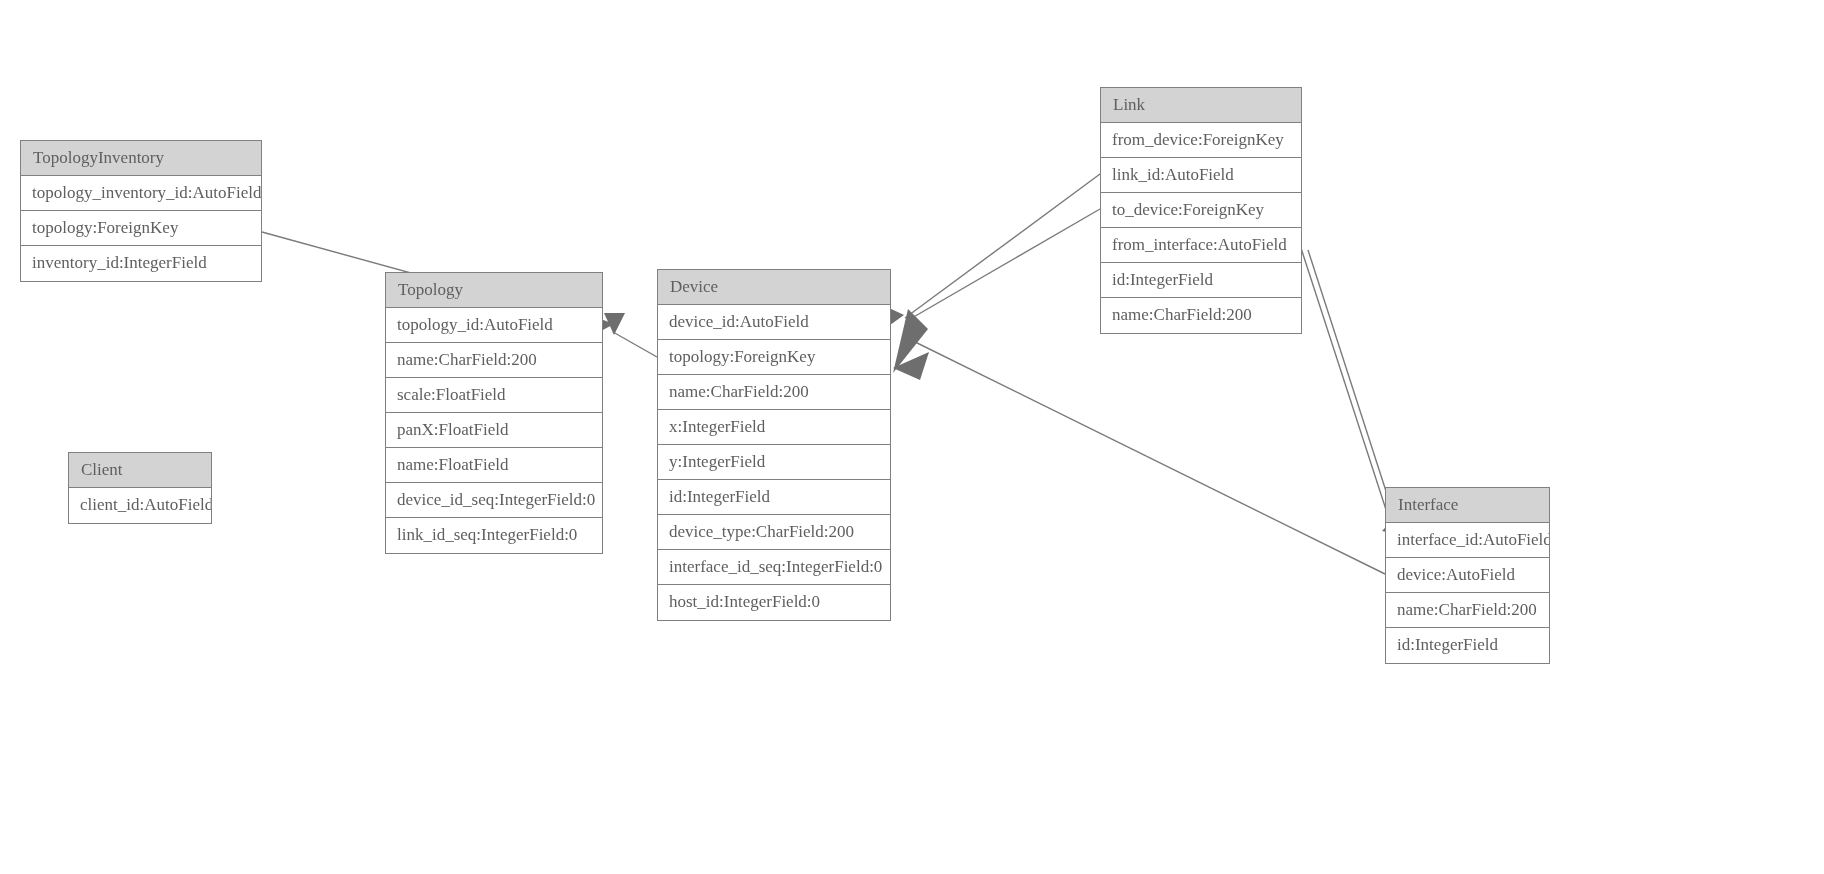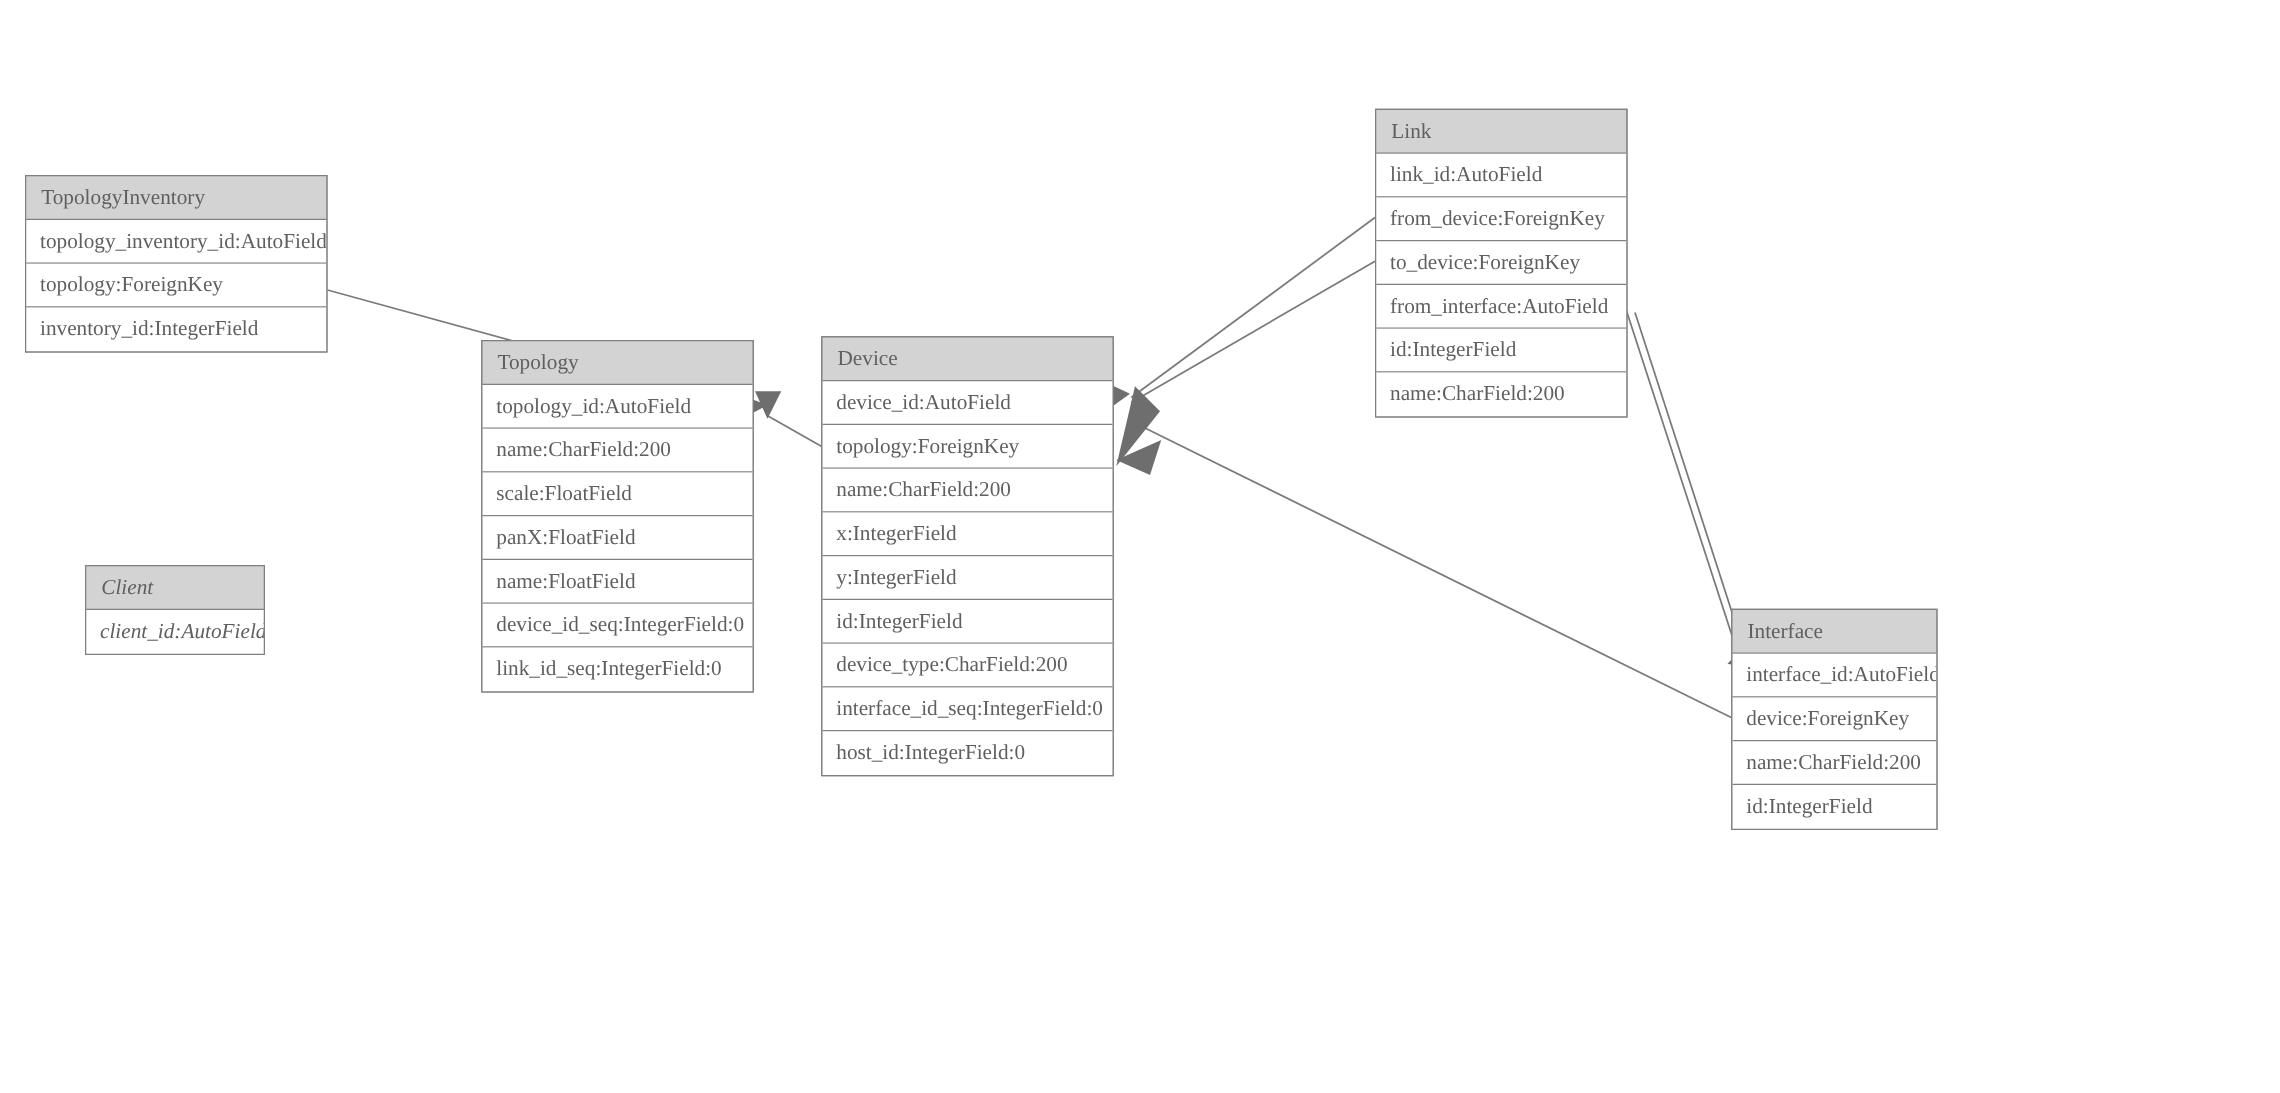--- a/index.html
+++ b/index.html
@@ -92,49 +92,49 @@
     <div class="entity-header">Topology</div>
     <div class="entity-field">topology_id:AutoField</div>
     <div class="entity-field">name:CharField:200</div>
     <div class="entity-field">scale:FloatField</div>
     <div class="entity-field">panX:FloatField</div>
     <div class="entity-field">name:FloatField</div>
     <div class="entity-field">device_id_seq:IntegerField:0</div>
     <div class="entity-field">link_id_seq:IntegerField:0</div>
   </div>
 
-  <div class="entity" style="left:68px; top:452px; width:144px;font-style:italic;">
+  <div class="entity" style="left:68px; top:452px; width:144px;">
     <div class="entity-header">Client</div>
     <div class="entity-field">client_id:AutoField</div>
   </div>
 
   <div class="entity" style="left:657px; top:269px; width:234px;">
     <div class="entity-header">Device</div>
     <div class="entity-field">device_id:AutoField</div>
     <div class="entity-field">topology:ForeignKey</div>
     <div class="entity-field">name:CharField:200</div>
     <div class="entity-field">x:IntegerField</div>
     <div class="entity-field">y:IntegerField</div>
     <div class="entity-field">id:IntegerField</div>
     <div class="entity-field">device_type:CharField:200</div>
     <div class="entity-field">interface_id_seq:IntegerField:0</div>
     <div class="entity-field">host_id:IntegerField:0</div>
   </div>
 
   <div class="entity" style="left:1100px; top:87px; width:202px;">
     <div class="entity-header">Link</div>
+    <div class="entity-field">from_device:ForeignKey</div>
     <div class="entity-field">link_id:AutoField</div>
-    <div class="entity-field">from_device:ForeignKey</div>
     <div class="entity-field">to_device:ForeignKey</div>
     <div class="entity-field">from_interface:AutoField</div>
     <div class="entity-field">id:IntegerField</div>
     <div class="entity-field">name:CharField:200</div>
   </div>
 
   <div class="entity" style="left:1385px; top:487px; width:165px;">
     <div class="entity-header">Interface</div>
     <div class="entity-field">interface_id:AutoField</div>
-    <div class="entity-field">device:ForeignKey</div>
+    <div class="entity-field">device:AutoField</div>
     <div class="entity-field">name:CharField:200</div>
     <div class="entity-field">id:IntegerField</div>
   </div>
 
 </div>
 
 </body></html>

